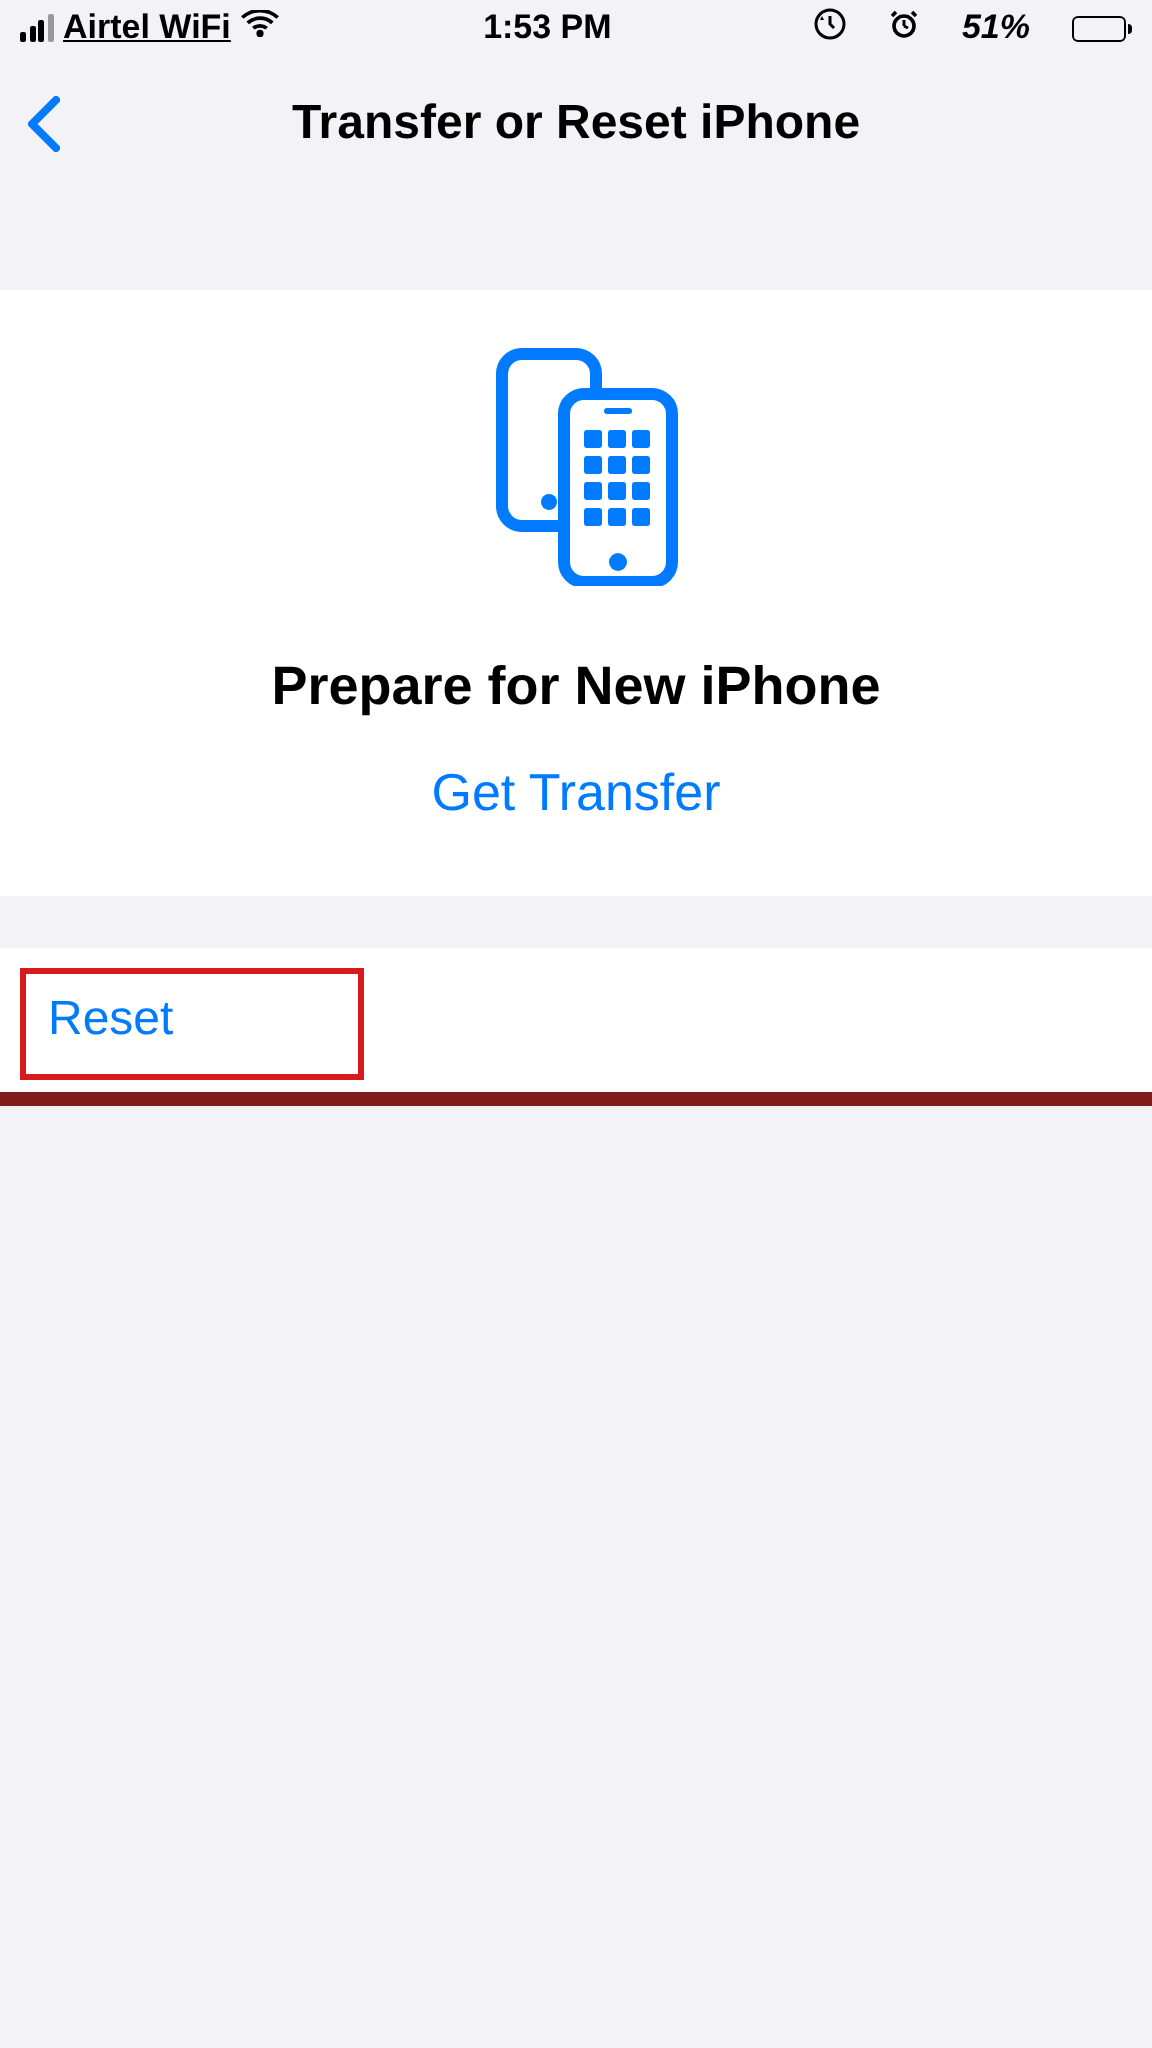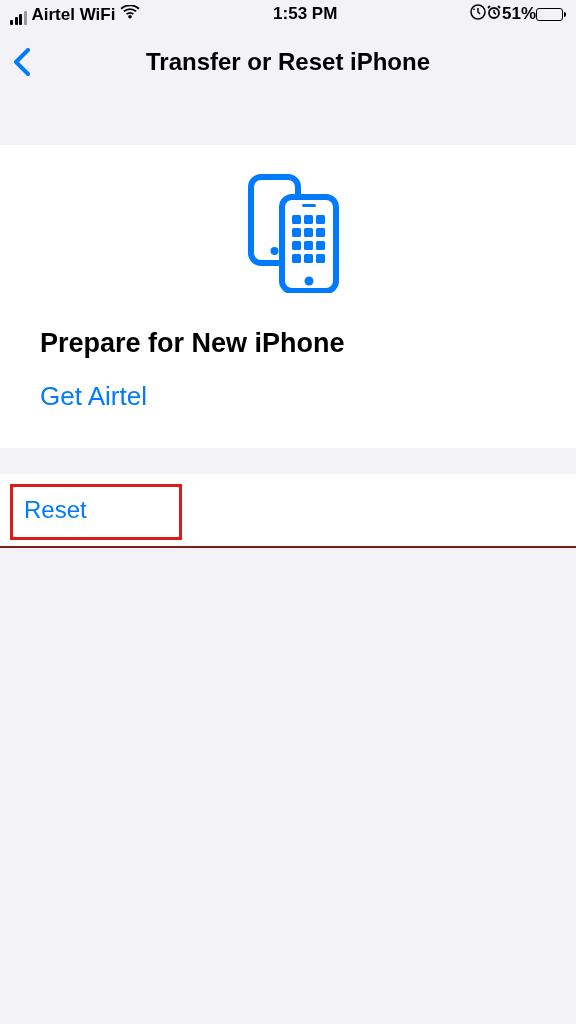--- a/index.html
+++ b/index.html
@@ -19,27 +19,29 @@
       display: flex;
       justify-content: space-between;
       align-items: center;
       padding: 0 10px;
       font-size: 17px;
       font-weight: 600;
       color: #000;
     }
     .status-left {
       display: flex;
-      align-items: flex-end;
+      align-items: center;
       gap: 5px;
+      text-decoration: underline;
     }
     .status-right {
       display: flex;
       align-items: center;
-      gap: 0;
+      gap: 21px;
+      font-style: italic;
     }
     .signal-bars {
       display: inline-flex;
       align-items: flex-end;
       gap: 1.5px;
     }
     .bar {
       width: 3px;
       background: #000;
       border-radius: 1px;
@@ -104,21 +106,21 @@
       font-weight: 700;
       color: #000;
       text-align: right;
     }
     .main-content {
       margin-top: 50px;
       background: #fff;
     }
     .hero-section {
       padding: 28px 40px 36px;
-      text-align: left;
+      text-align: center;
       background: #fff;
     }
     .phone-icons {
       display: flex;
       justify-content: center;
       margin-bottom: 35px;
     }
     .hero-title {
       font-size: 27px;
       font-weight: 700;
@@ -143,21 +145,21 @@
       background: #f2f2f7;
     }
     .option-list {
       background: #fff;
     }
     .option-item {
       padding: 22px 24px;
       font-size: 24px;
       color: #007aff;
       cursor: pointer;
-      border-bottom: 2px solid #7f1d1d;
+      border-bottom: 7px solid #7f1d1d;
     }
     .option-item:last-child {
       border-bottom: none;
     }
     .reset-wrapper {
       position: relative;
     }
     .highlight-box {
       position: absolute;
       left: 10px;
@@ -242,21 +244,21 @@
         <rect x="80" y="55" width="9" height="9" rx="1.5" fill="#007aff"></rect>
         <rect x="56" y="68" width="9" height="9" rx="1.5" fill="#007aff"></rect>
         <rect x="68" y="68" width="9" height="9" rx="1.5" fill="#007aff"></rect>
         <rect x="80" y="68" width="9" height="9" rx="1.5" fill="#007aff"></rect>
         <rect x="56" y="81" width="9" height="9" rx="1.5" fill="#007aff"></rect>
         <rect x="68" y="81" width="9" height="9" rx="1.5" fill="#007aff"></rect>
         <rect x="80" y="81" width="9" height="9" rx="1.5" fill="#007aff"></rect>
       </svg>
     </div>
     <div class="hero-title">Prepare for New iPhone</div>
-    <div class="get-started-link">Get Airtel</div>
+    <div class="get-started-link">Get Transfer</div>
   </div>
 
   <div class="divider"></div>
 
   <div class="option-list">
     <div class="reset-wrapper">
       <div class="option-item">Reset</div>
       <div class="highlight-box"></div>
     </div>
   </div>

